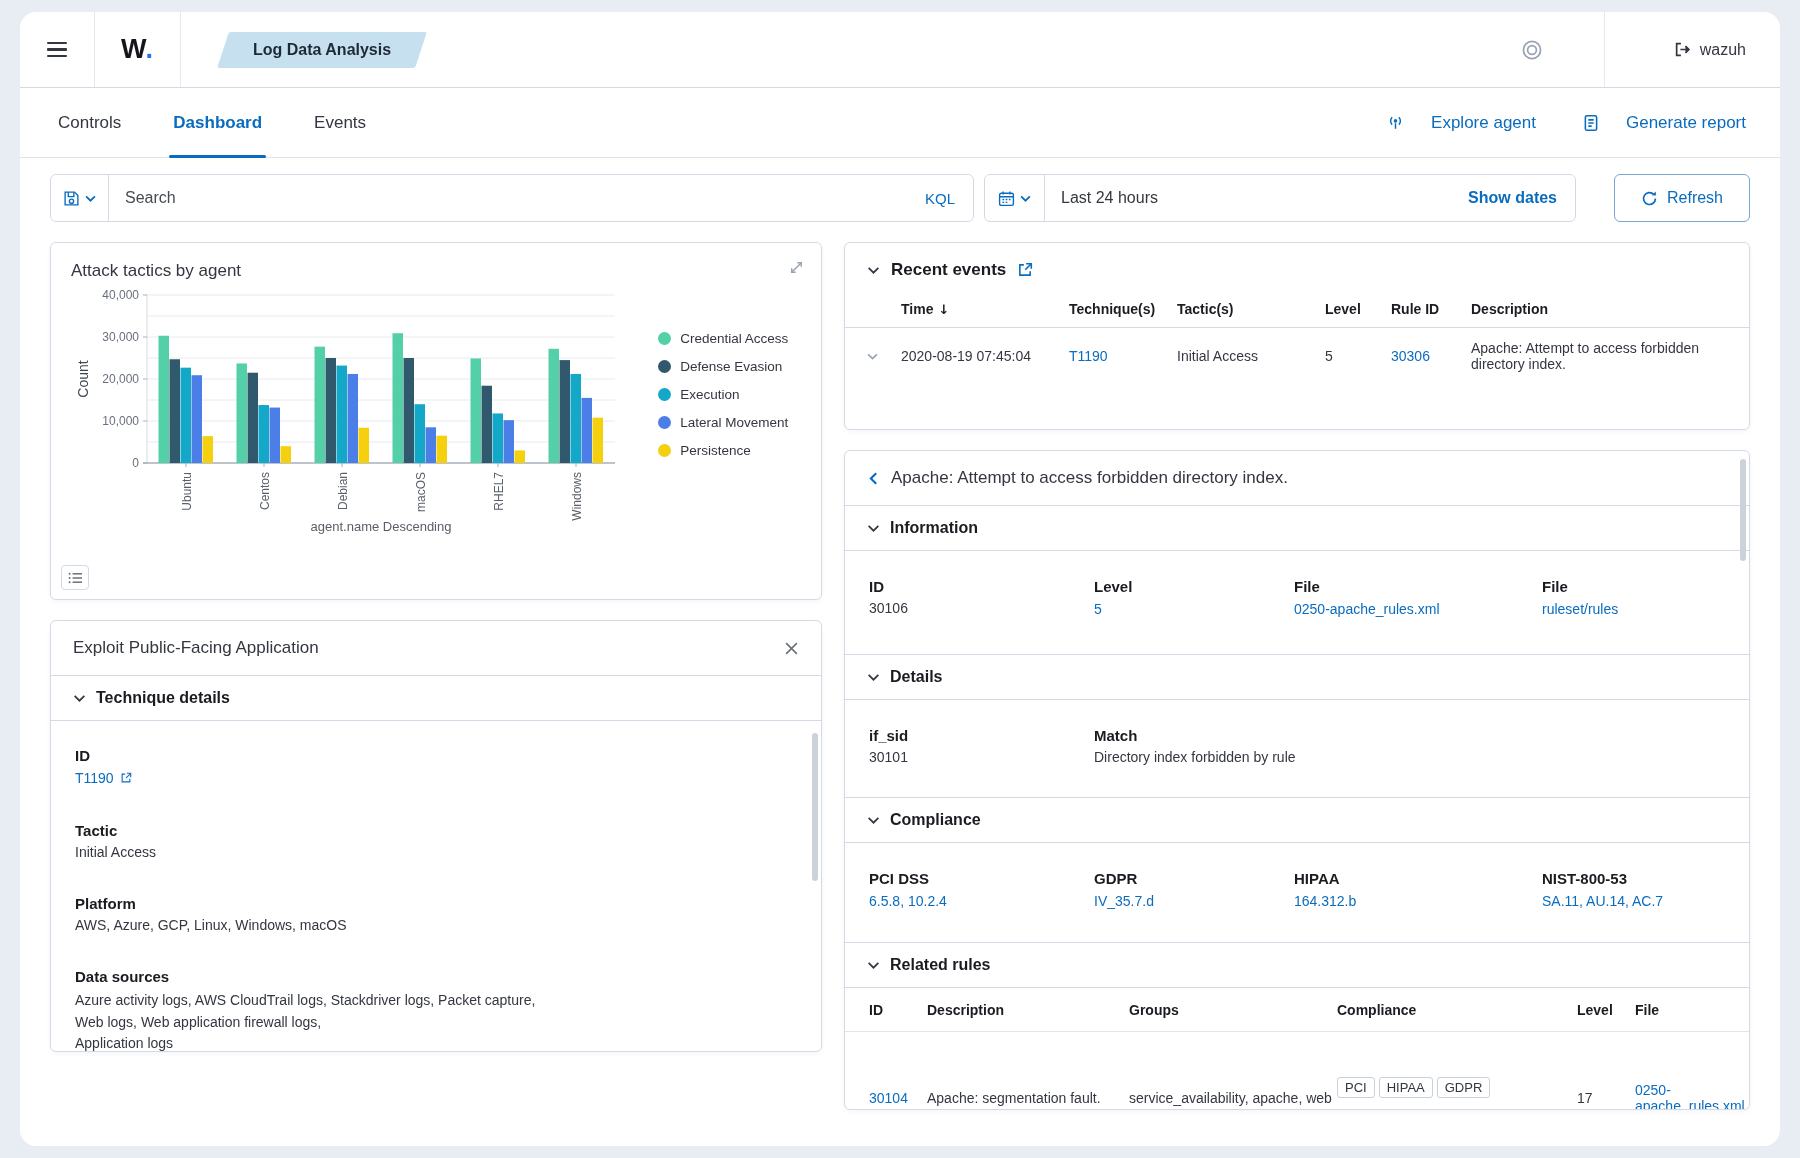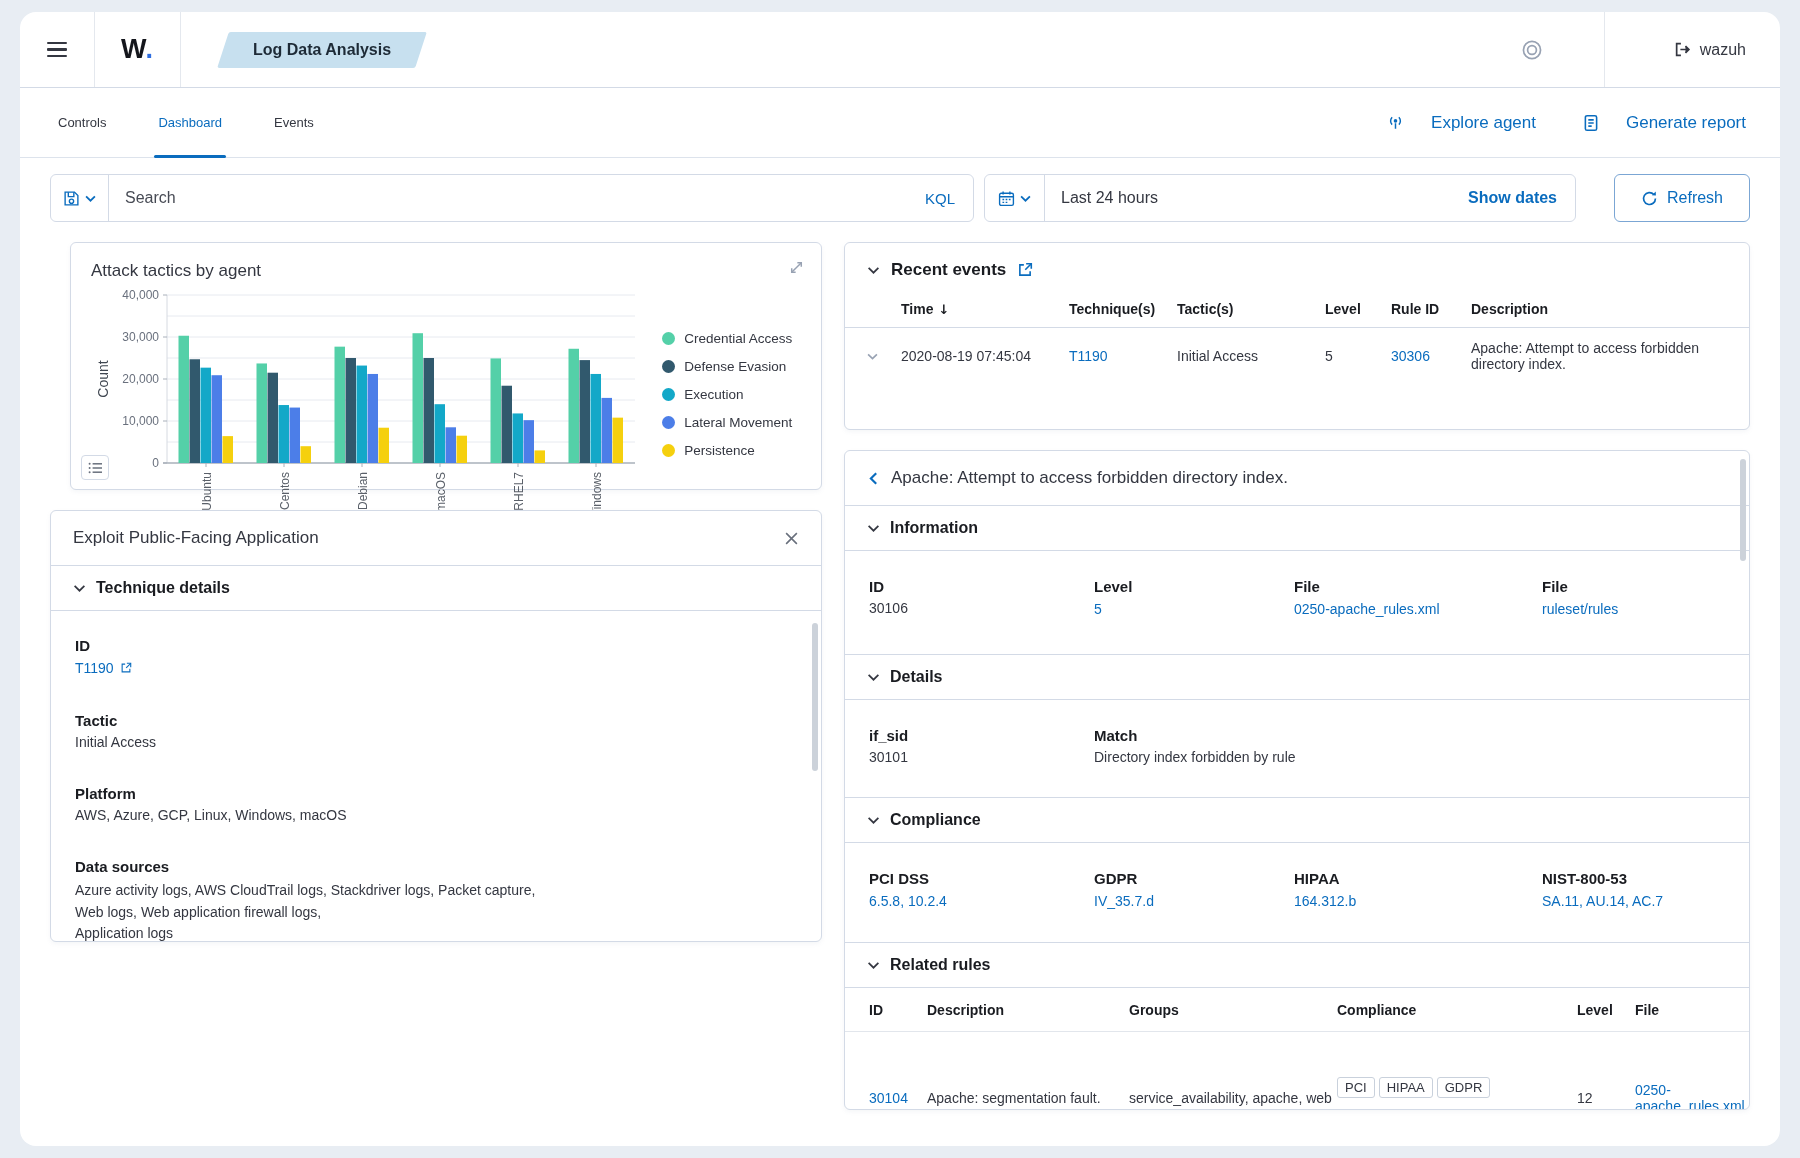--- a/index.html
+++ b/index.html
@@ -23,22 +23,22 @@
   .crumb-badge {
     margin-left:42px; background:#c7e0ef; transform:skewX(-18deg);
     padding:9px 30px; border-radius:2px;
   }
   .crumb-badge > span { display:inline-block; transform:skewX(18deg); font-size:16px; font-weight:600; color:#1d2a36; }
   .topbar-right { margin-left:auto; display:flex; align-items:center; align-self:stretch;gap:35px; }
   .icon-btn { width:74px; display:flex; align-items:center; justify-content:center; cursor:pointer; }
   .user-btn { display:flex; align-items:center; gap:9px; padding:0 34px; font-size:16px; color:#343741; cursor:pointer; }
   
   .tabbar { height:70px; display:flex; align-items:stretch; padding:0 34px; border-bottom:1px solid #dde3ec; }
-  .tab { display:flex; align-items:center; padding:0 4px; margin-right:44px; font-size:13px; color:#343741; position:relative; cursor:pointer; }
-  .tab.active { color:#0a6cbe; font-weight:400; }
+  .tab { display:flex; align-items:center; padding:0 4px; margin-right:44px; font-size:17px; color:#343741; position:relative; cursor:pointer; }
+  .tab.active { color:#0a6cbe; font-weight:700; }
   .tab.active::after { content:""; position:absolute; left:0; right:0; bottom:-1px; height:3px; background:#0a6cbe; border-radius:2px; }
   .tab-actions { margin-left:auto; display:flex; align-items:center; gap:46px; }
   .tab-action { display:flex; align-items:center; gap:26px; color:#0a6cbe; font-size:17px; cursor:pointer; }
   
   .search-row { display:flex; margin:16px 30px 0; }
   .search-group { flex:1; display:flex; border:1px solid #d3dae6; border-radius:6px; height:48px; background:#fff; overflow:hidden; }
   .save-btn { width:58px; display:flex; align-items:center; justify-content:center; gap:5px; border-right:1px solid #d3dae6; cursor:pointer; }
   .search-input { flex:1; border:none; outline:none; padding:0 16px; font-size:16px; font-family:inherit; color:#343741; }
   .search-input::placeholder { color:#3d414b; opacity:.95; }
   .kql { display:flex; align-items:center; padding:0 18px; color:#0a6cbe; font-size:15px; cursor:pointer; }
@@ -47,21 +47,21 @@
   .time-range { padding:0 16px; font-size:16px; color:#343741; cursor:pointer; }
   .show-dates { margin-left:auto; padding-right:18px; color:#0a6cbe; font-size:16px; font-weight:600; cursor:pointer; }
   .refresh-btn { margin-left:38px; width:136px; height:48px; display:flex; align-items:center; justify-content:center; gap:9px;
     border:1px solid #7ba6d4; border-radius:6px; background:#fff; color:#0a6cbe; font-size:16px; cursor:pointer; }
   
   .content { display:flex; gap:22px; padding:20px 30px 0; align-items:flex-start; }
   .col-left { width:772px; flex:none; }
   .col-right { flex:1; min-width:0; }
   .panel { background:#fff; border:1px solid #d3dae6; border-radius:6px; box-shadow:0 2px 4px rgba(130,140,160,.08); position:relative; }
   
-  .chart-panel { height:248px; padding:18px 14px 10px 20px;margin-left:20px; }
+  .chart-panel { height:358px; padding:18px 14px 10px 20px; }
   .chart-title { font-size:17px; font-weight:500; color:#343741; }
   .expand-icon { position:absolute; top:16px; right:16px; cursor:pointer; }
   .chart-row { display:flex; margin-top:4px; }
   .chart-legend { width:150px; padding-top:46px; }
   .legend-item { display:flex; align-items:center; gap:9px; margin-bottom:13px; cursor:pointer; }
   .legend-dot { width:13px; height:13px; border-radius:50%; flex:none; }
   .legend-label { font-size:13.5px; color:#343741; }
   .list-toggle { position:absolute; left:10px; bottom:9px; width:28px; height:25px; border:1px solid #d3dae6; border-radius:4px;
     display:flex; align-items:center; justify-content:center; background:#fff; cursor:pointer; }
   .panel-title { font-size:17px; color:#343741; }
@@ -473,21 +473,21 @@
           <div>Level</div>
           <div>File</div>
         </div>
         <div class="rr-grid rr-row">
           <div><a class="link">30104</a></div>
           <div>Apache: segmentation fault.</div>
           <div>service_availability, apache, web</div>
           <div>
             <span class="pill">PCI</span><span class="pill">HIPAA</span><span class="pill">GDPR</span><span class="pill">NIST-800-53</span><span class="pill">TSC</span>
           </div>
-          <div>12</div>
+          <div>17</div>
           <div><a class="link">0250-apache_rules.xml</a></div>
         </div>
 
         <div class="scroll-thumb" style="right:3px; top:8px; height:102px;"></div>
       </div>
     </div>
   </div>
 </div>
 
 </body></html>

